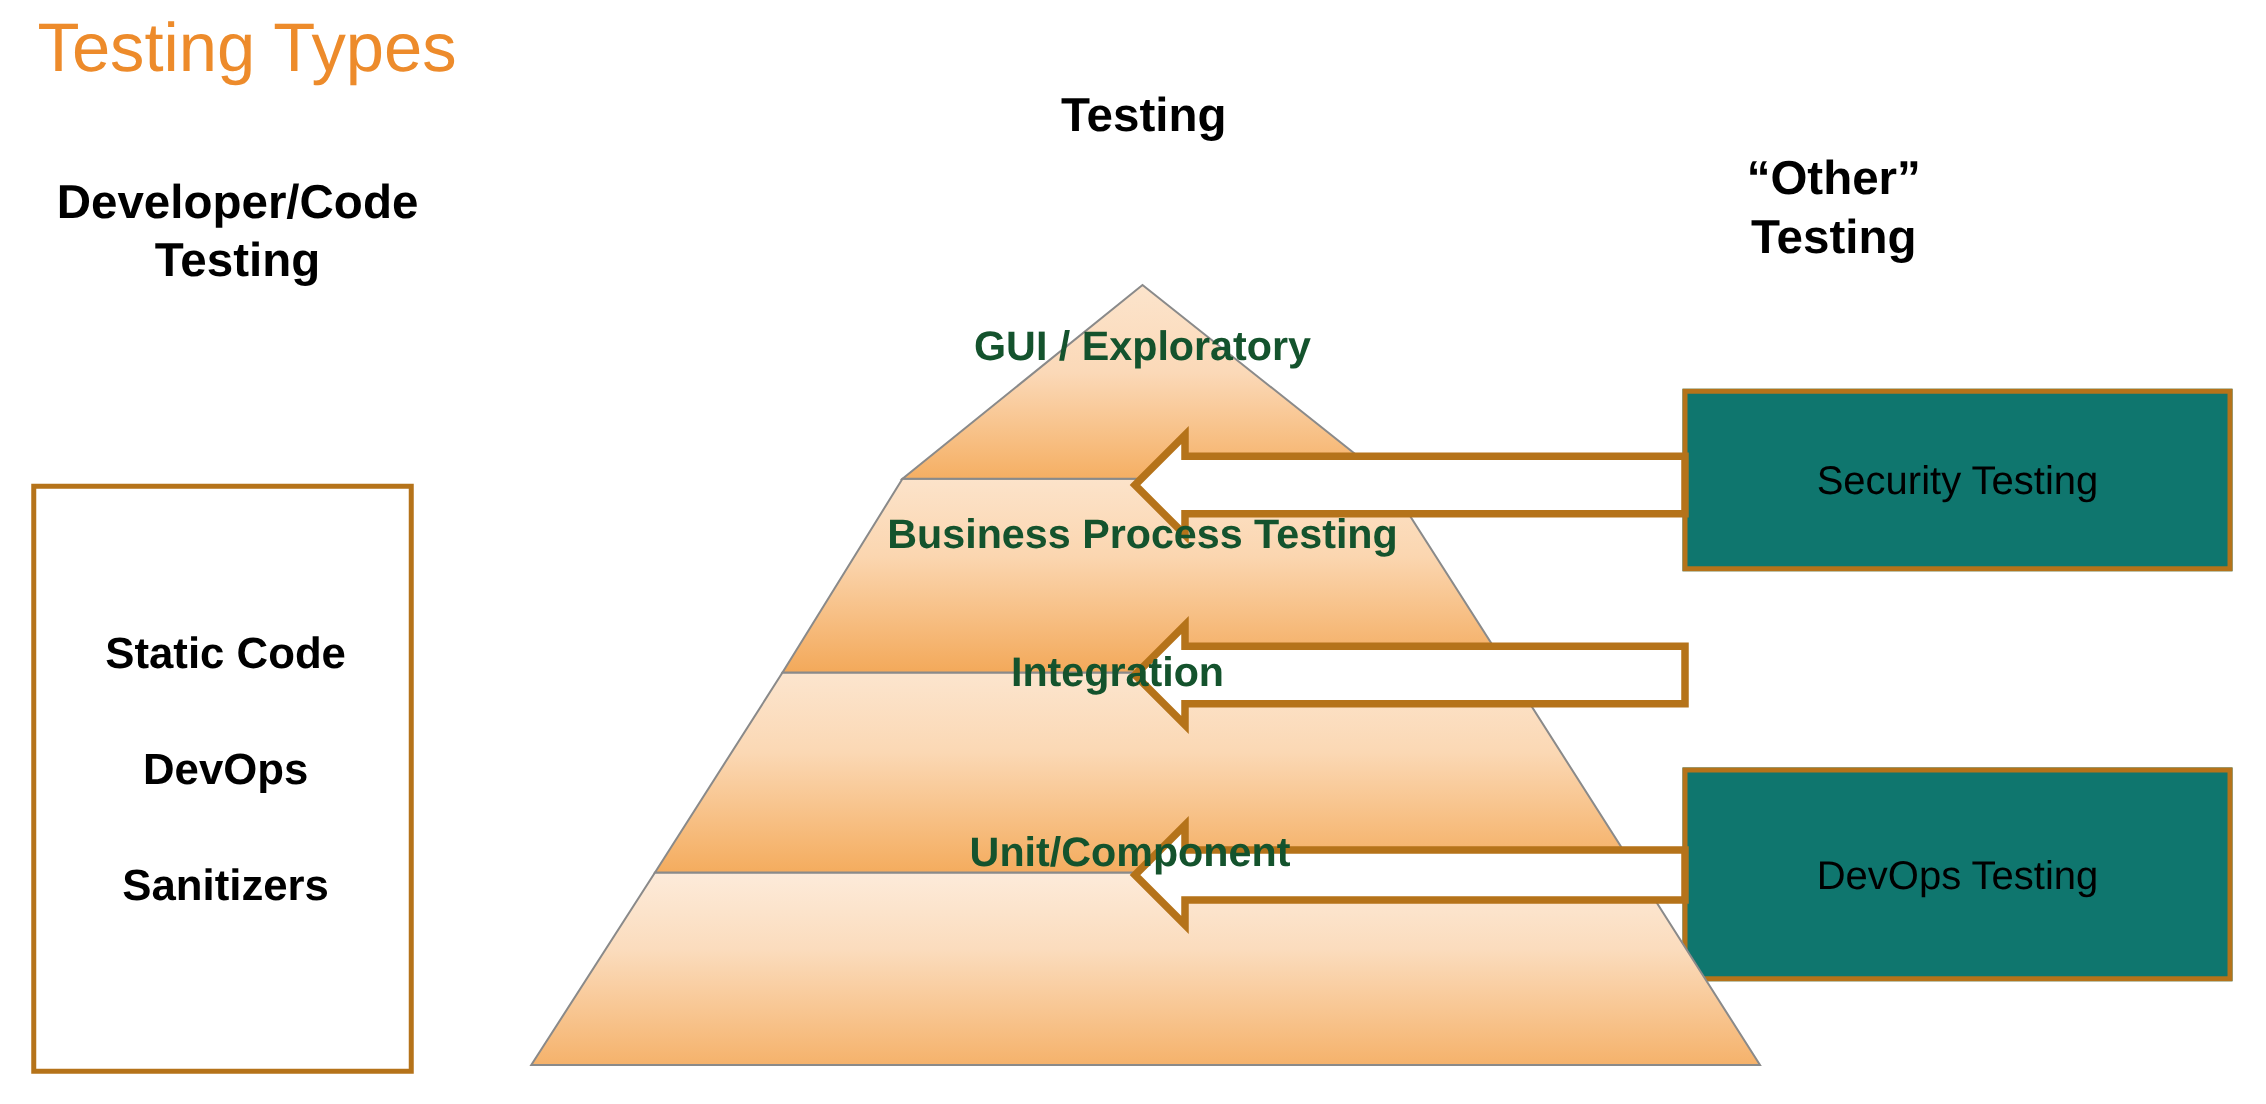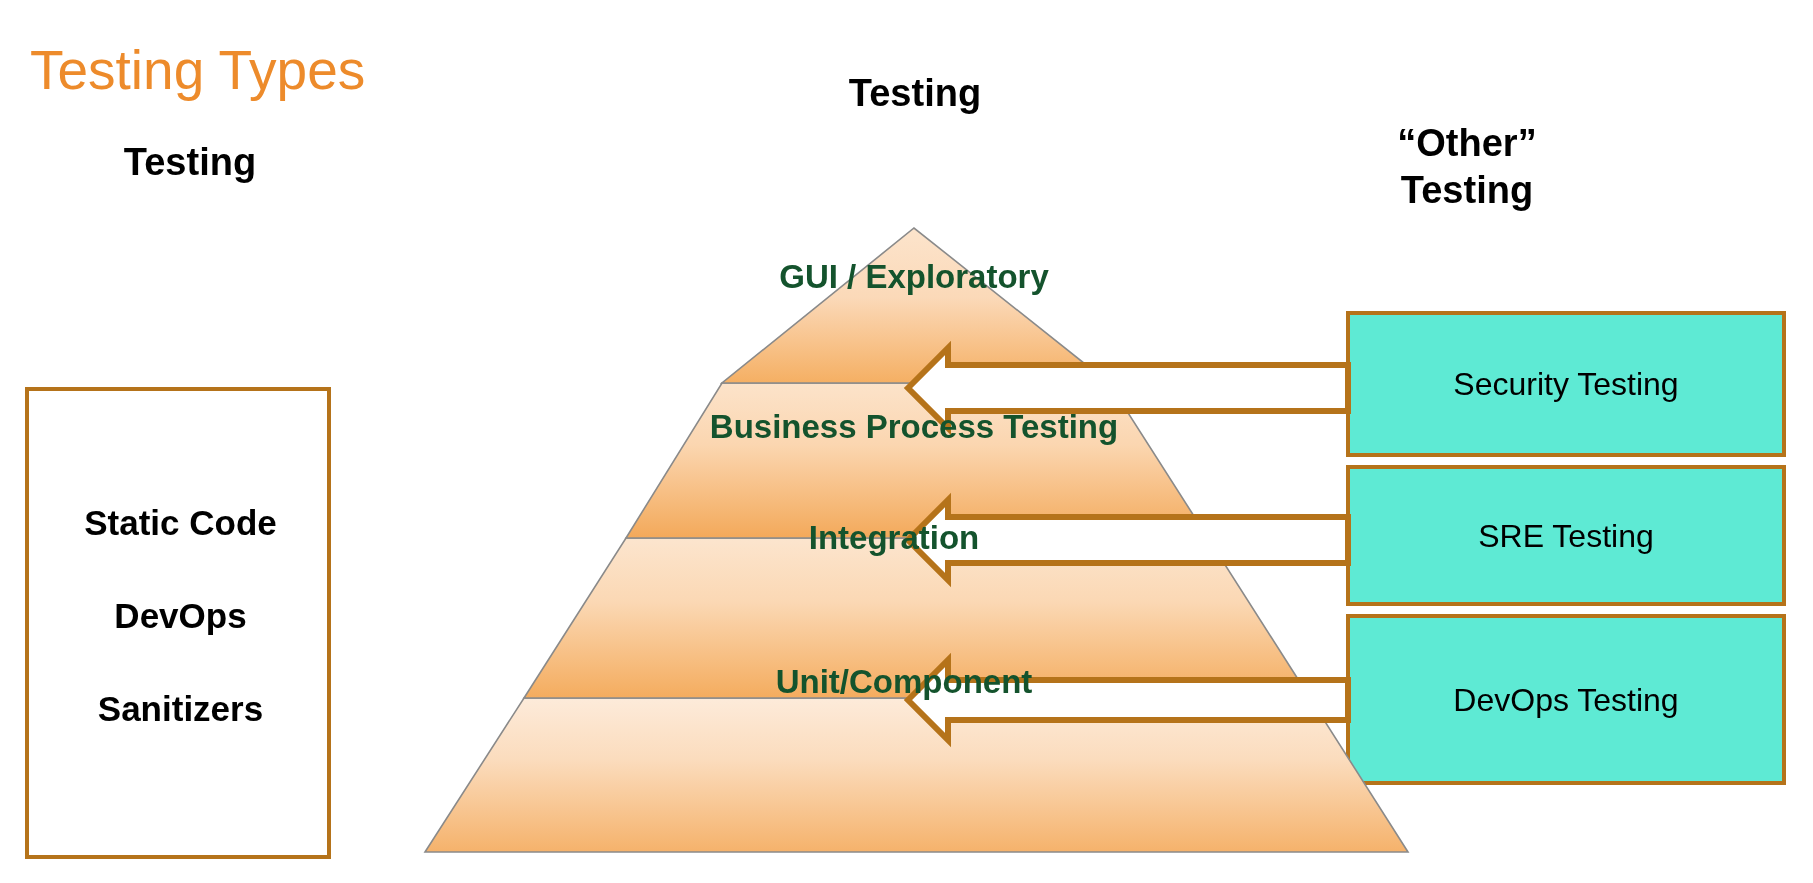--- a/index.html
+++ b/index.html
@@ -4,21 +4,21 @@
 <style>
   html,body{margin:0;padding:0;background:#ffffff;}
   body{width:1813px;height:883px;position:relative;overflow:hidden;
        font-family:"Liberation Sans",sans-serif;}
 
   #slide{position:absolute;left:0;top:0;width:1813px;height:883px;}
 
   .page-title{
     position:absolute;left:30px;top:8px;
     font-size:55px;line-height:60px;font-weight:400;
-    color:#ED8B2B;white-space:nowrap;margin-top:32px;
+    color:#ED8B2B;white-space:nowrap;
   }
 
   .col-head{
     position:absolute;text-align:center;font-weight:bold;color:#000;
     font-size:38px;line-height:47px;
   }
   #head-dev{left:20px;top:139px;width:340px;}
   #head-func{left:755px;top:70px;width:320px;}
   #head-other{left:1302px;top:120px;width:330px;}
 
@@ -31,21 +31,21 @@
     display:flex;flex-direction:column;justify-content:center;
     align-items:center;box-sizing:border-box;padding:18px 6px 34px 23px;
   }
   .left-item{
     font-size:35px;line-height:43px;font-weight:bold;color:#000;
     text-align:center;width:100%;
   }
   .left-item.spaced{margin-bottom:50px;}
 
   .right-box{
-    position:absolute;border:4px solid #B5731A;background:#5eead4;
+    position:absolute;border:4px solid #B5731A;background:#0f766e;
     box-sizing:border-box;display:flex;align-items:center;
     justify-content:center;
   }
   .right-box span{
     font-size:32px;line-height:38px;font-weight:400;color:#000;
     text-align:center;
   }
   #rb0{left:1346px;top:311px;width:440px;height:146px;}
   #rb1{left:1346px;top:465px;width:440px;height:141px;}
   #rb2{left:1346px;top:614px;width:440px;height:171px;}
@@ -62,20 +62,21 @@
   #pl3{font-size:33px;left:904px;top:663px;transform:translateX(-50%);}
 </style>
 </head>
 <body>
 
 <div id="slide">
 
   <div class="page-title">Testing Types</div>
 
   <div class="col-head" id="head-dev">
+    <div>Developer/Code</div>
     <div>Testing</div>
   </div>
 
   <div class="col-head" id="head-func">
     <div>Testing</div>
   </div>
 
   <div class="col-head" id="head-other">
     <div>“Other”</div>
     <div>Testing</div>
@@ -85,23 +86,20 @@
   <div class="left-items">
     <div class="left-item spaced">
       <div>Static Code</div>
     </div>
     <div class="left-item spaced">DevOps</div>
     <div class="left-item">Sanitizers</div>
   </div>
 
   <div class="right-box" id="rb0">
     <span>Security Testing</span>
-  </div>
-  <div class="right-box" id="rb1">
-    <span>SRE Testing</span>
   </div>
   <div class="right-box" id="rb2">
     <span>DevOps Testing</span>
   </div>
 
   <svg id="pyr-svg" viewBox="0 0 1813 883">
     <defs>
       <linearGradient id="g1" x1="0" y1="1" x2="0" y2="0">
         <stop offset="0%" stop-color="#F5AF63"></stop>
         <stop offset="55%" stop-color="#FBD9B8"></stop>

